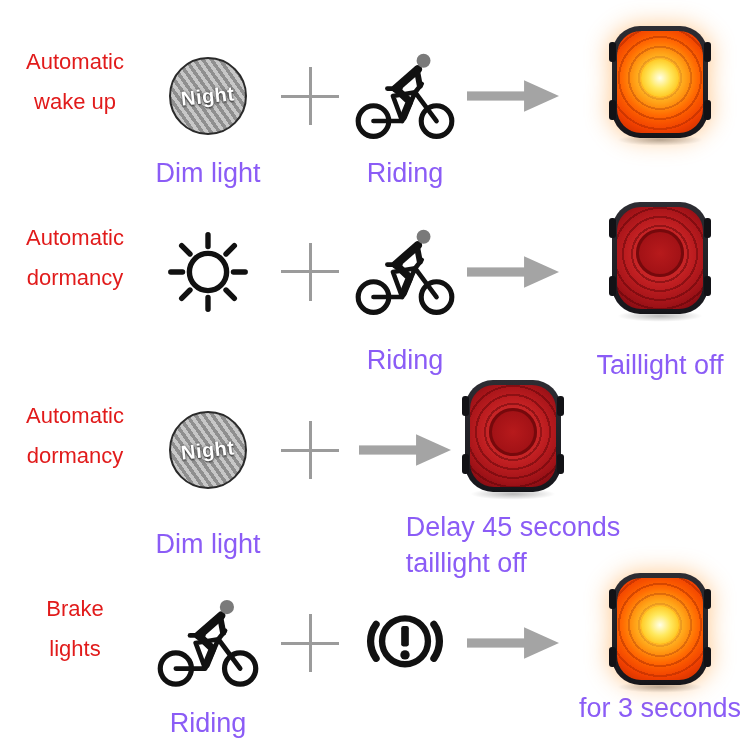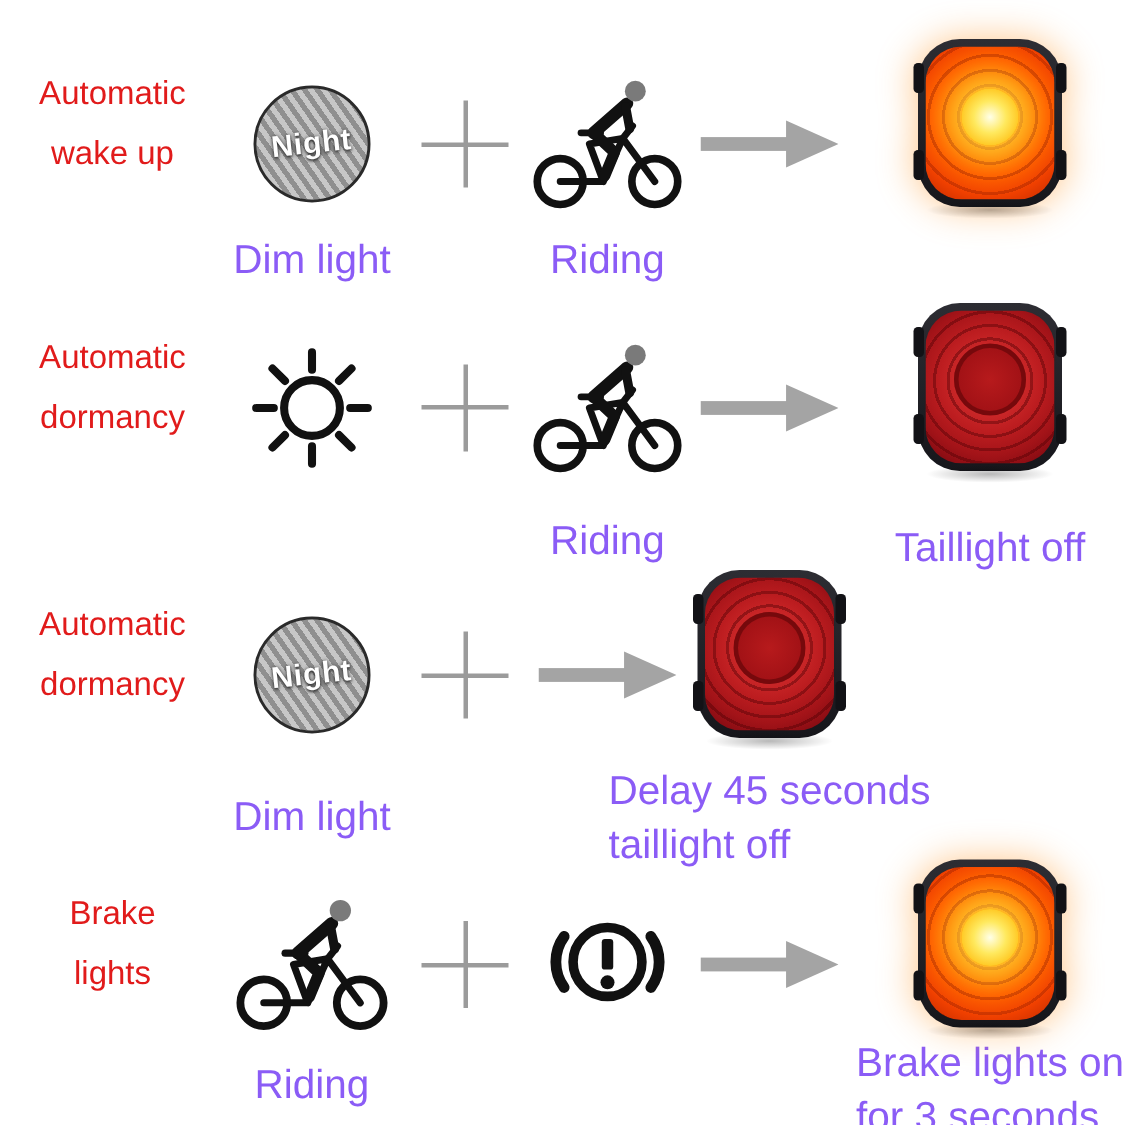--- a/index.html
+++ b/index.html
@@ -353,19 +353,18 @@
             <i class="tab tr"></i>
             <i class="tab bl"></i>
             <i class="tab br"></i>
           <div class="lens">
               <div class="core"></div>
             </div>
           <div class="shadow"></div>
         </div>
       </div>
       <div class="caption result-cap">
-        <span>Brake lights on</span>
         <span>for 3 seconds</span>
       </div>
     </div>
   </div>
 
 </div>
 
 </body></html>

